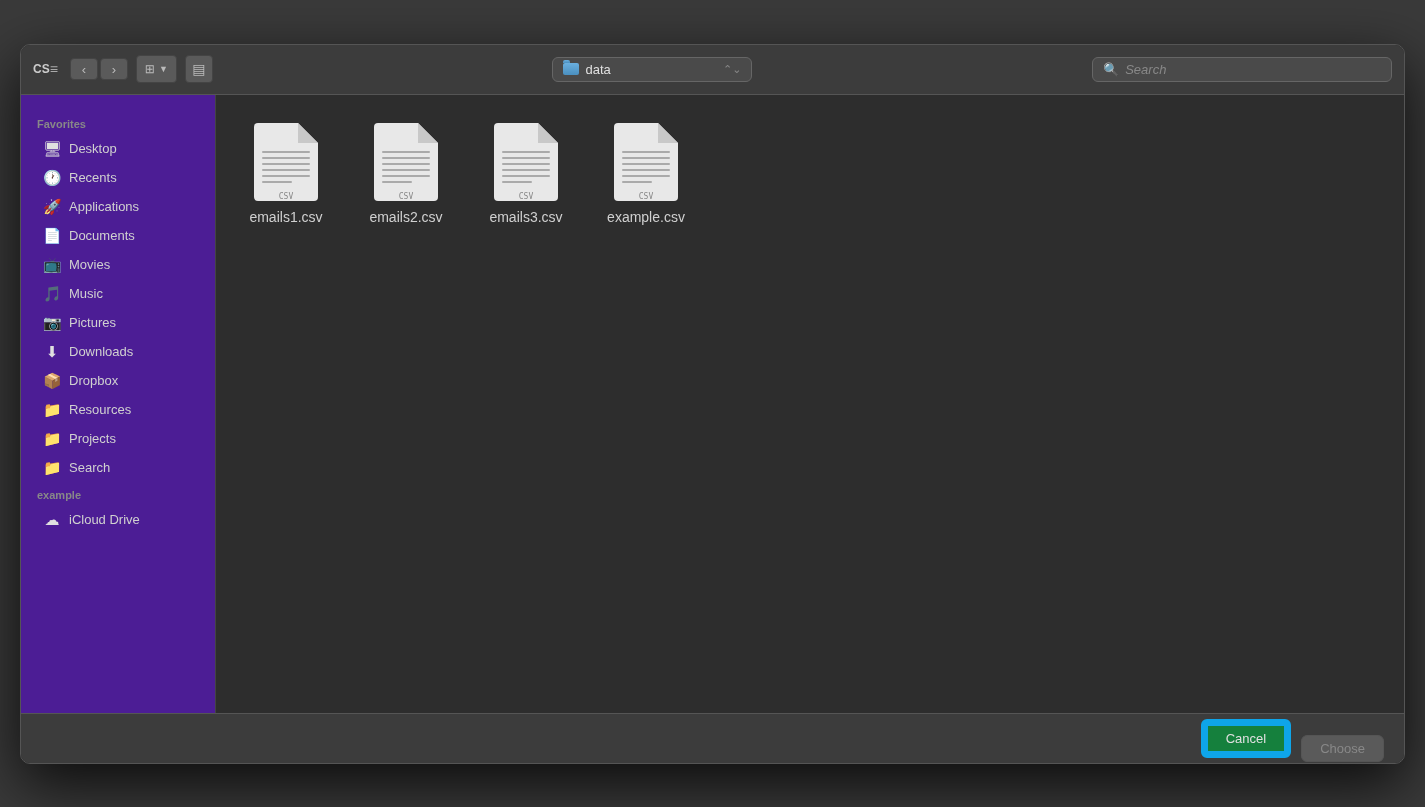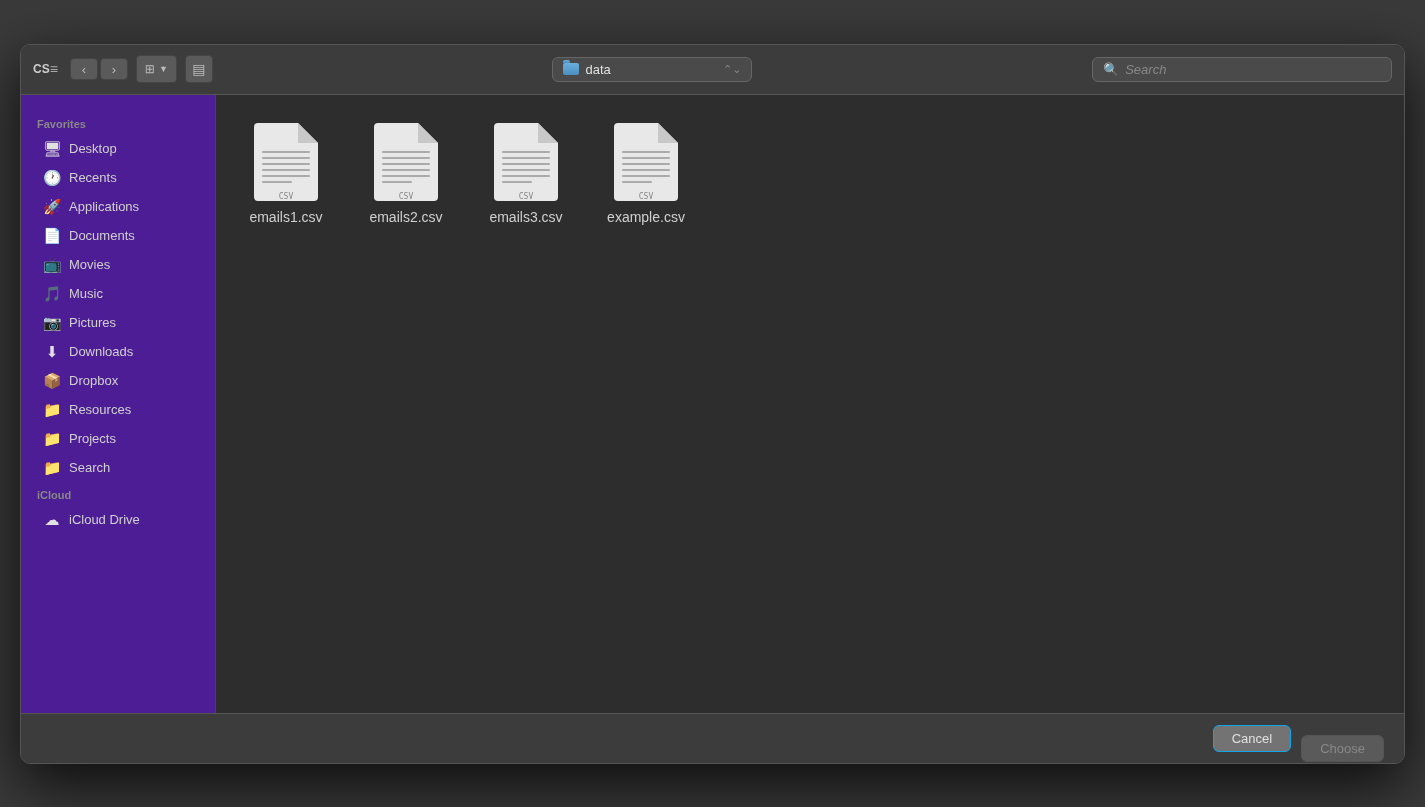--- a/index.html
+++ b/index.html
@@ -265,23 +265,23 @@
     .btn {
       padding: 5px 18px;
       border-radius: 6px;
       border: none;
       cursor: pointer;
       font-size: 13px;
       font-family: inherit;
     }
 
     .btn-cancel {
-      background: #737373;
+      background: #15803d;
       color: #e0e0e0;
-      border: 1px solid #0ea5e9;
+      border: 7px solid #0ea5e9;
     }
 
     .btn-choose {
       background: #5a5a5a;
       color: #888;
       border: 1px solid #555;
       margin-top: 20px;
     }
 
     .hamburger-icon {
@@ -379,21 +379,21 @@
       </div>
       <div class="sidebar-item">
         <span class="sidebar-icon">📁</span>
         <span class="sidebar-label">Projects</span>
       </div>
       <div class="sidebar-item">
         <span class="sidebar-icon">📁</span>
         <span class="sidebar-label">Search</span>
       </div>
 
-      <div class="sidebar-section-label">iCloud</div>
+      <div class="sidebar-section-label">example</div>
 
       <div class="sidebar-item">
         <span class="sidebar-icon">☁</span>
         <span class="sidebar-label">iCloud Drive</span>
       </div>
     </div>
 
     <div class="file-area">
       <div class="file-grid">
 

